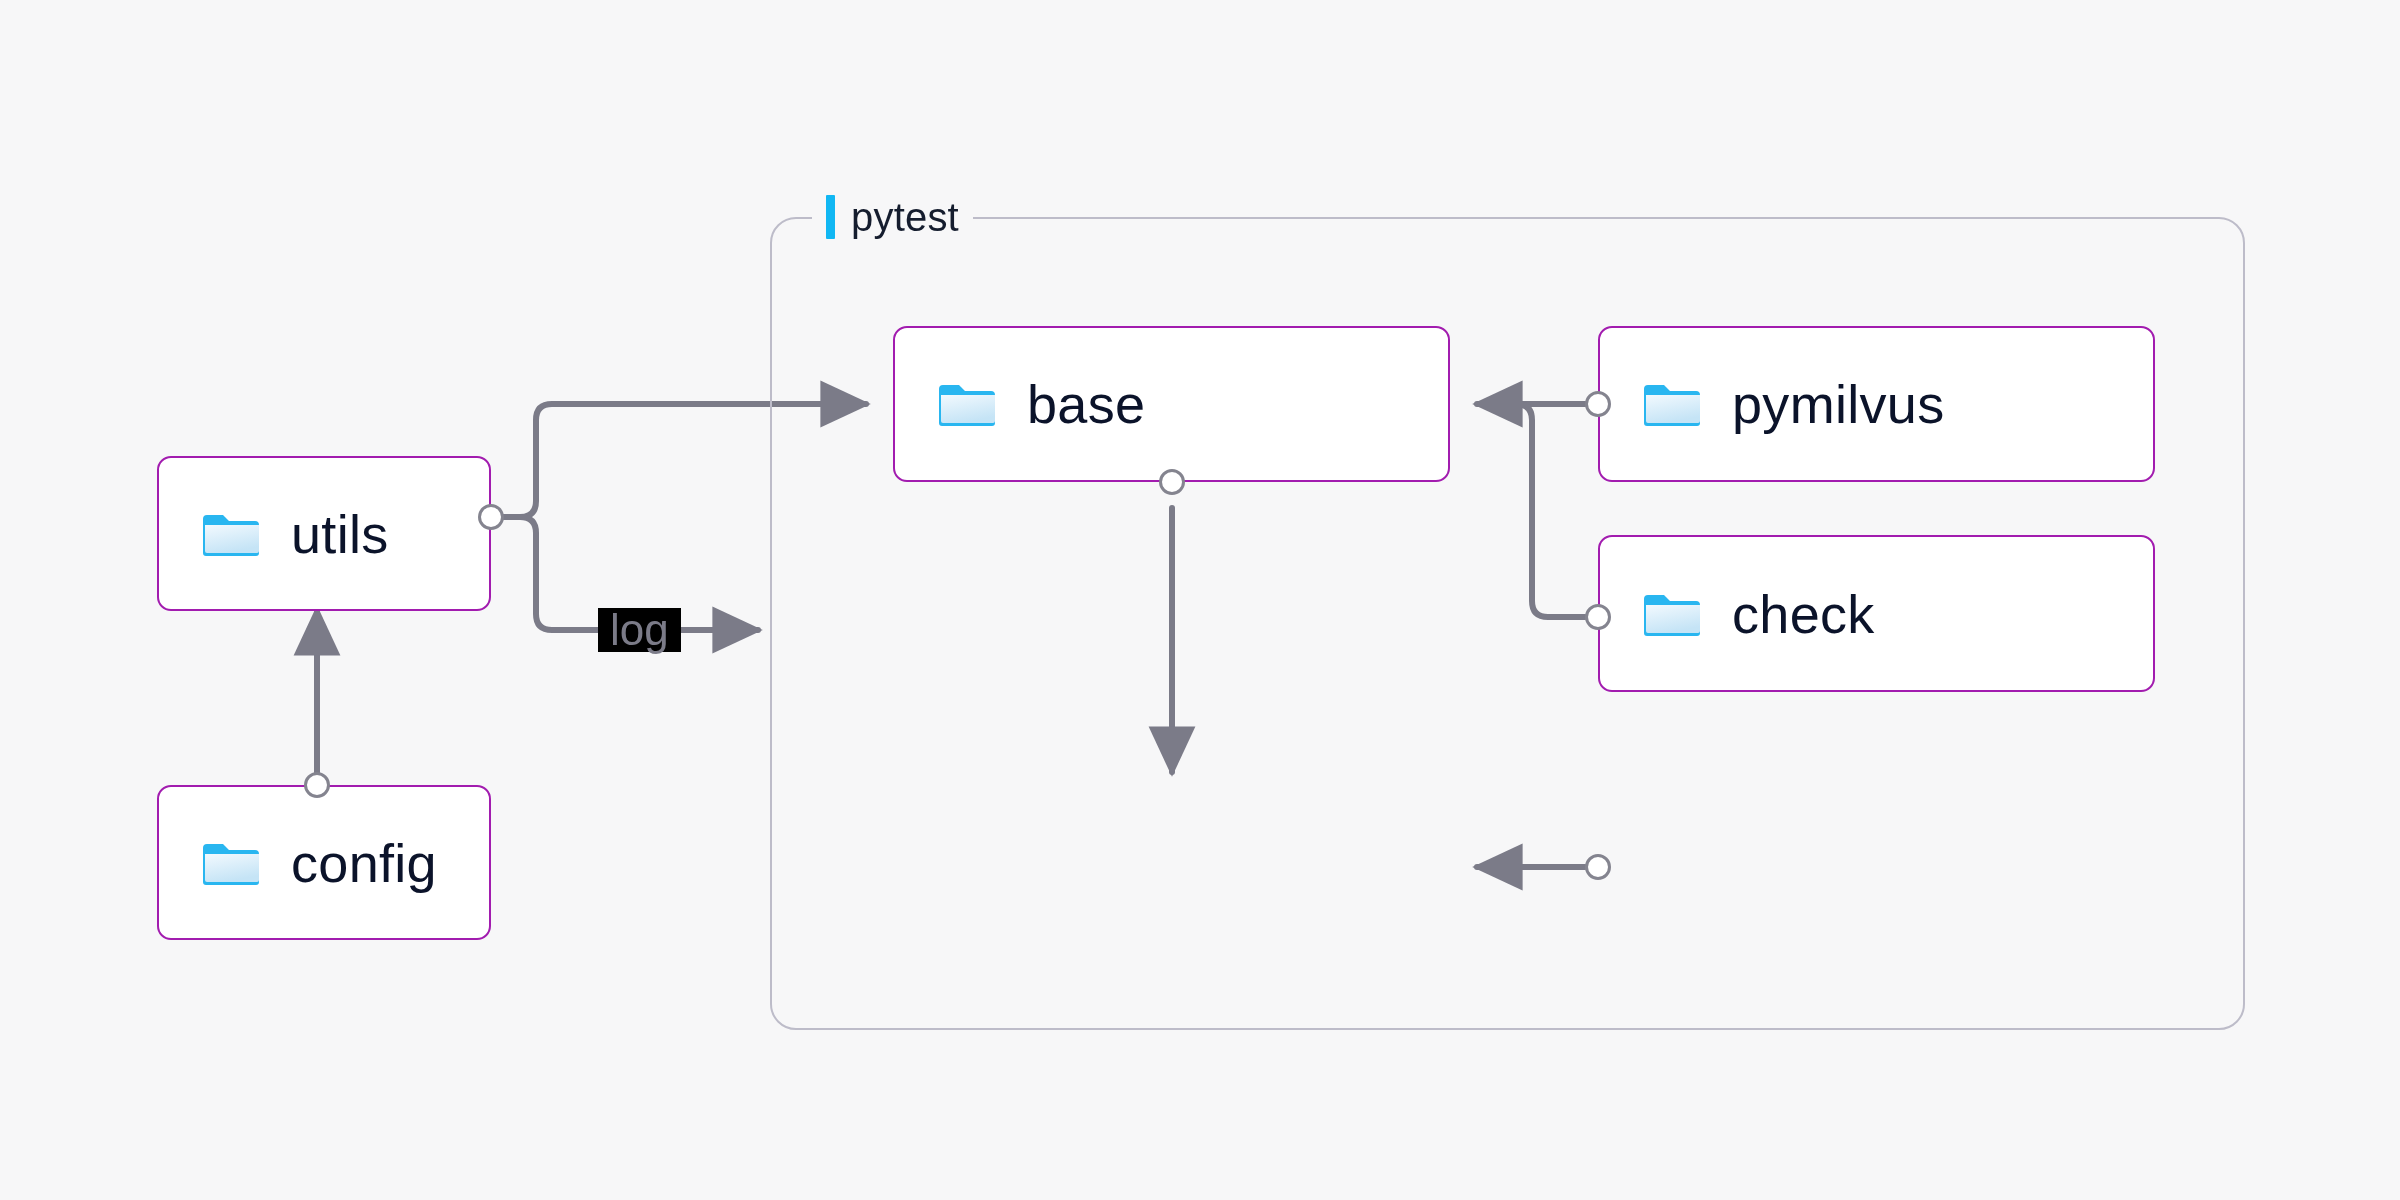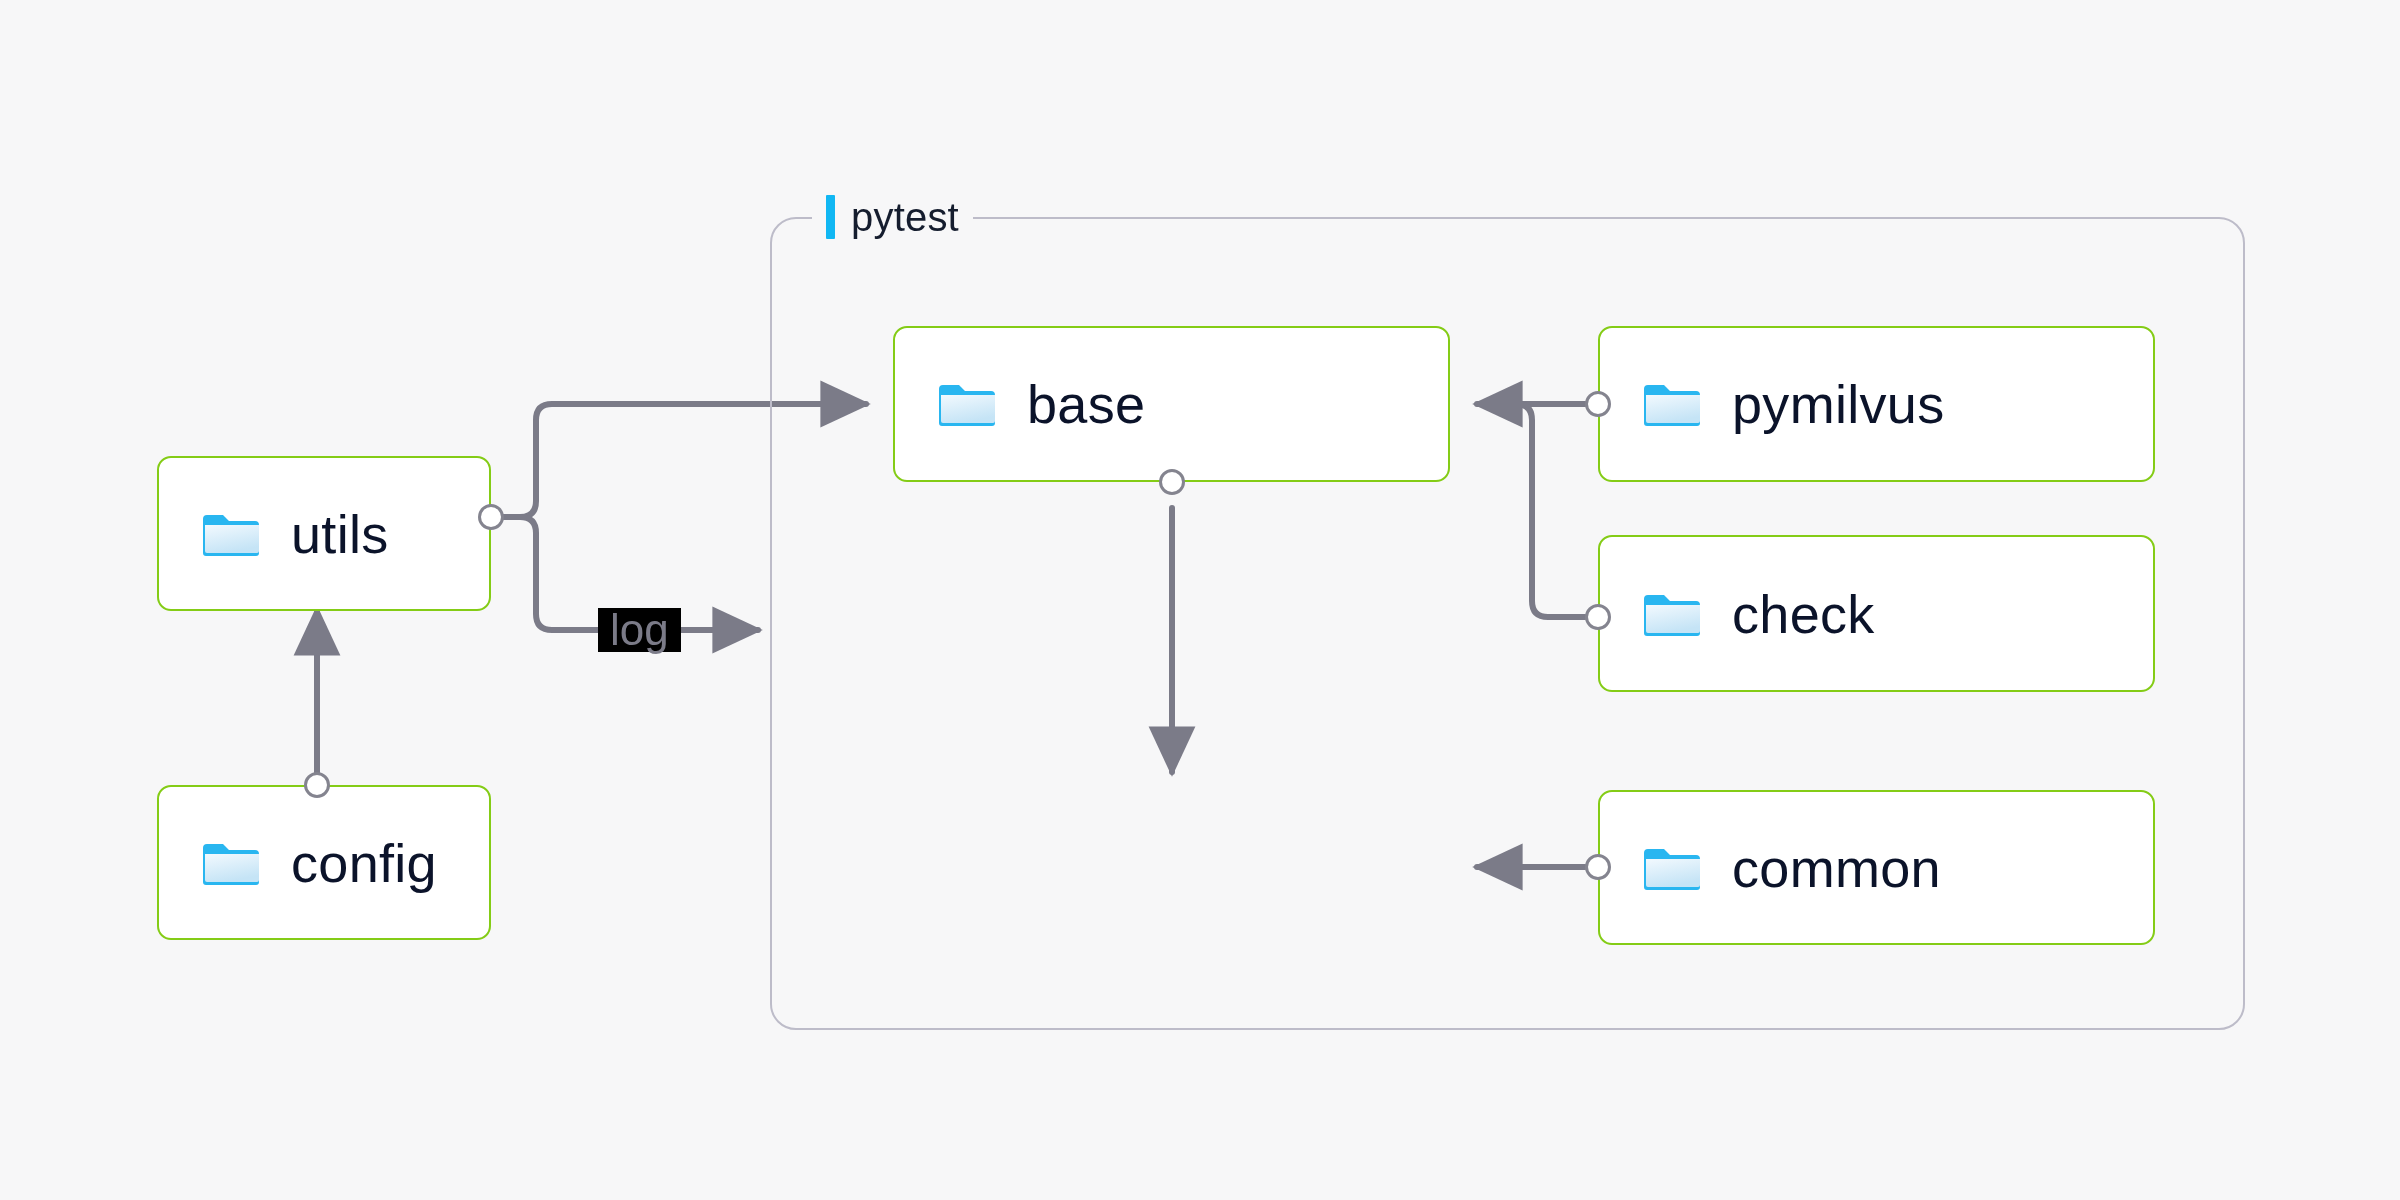--- a/index.html
+++ b/index.html
@@ -57,21 +57,21 @@
     color: #151d2e;
     letter-spacing: 0.2px;
     white-space: nowrap;
   }
 
   
   .node {
     position: absolute;
     box-sizing: border-box;
     background: #ffffff;
-    border: 2px solid #84cc16;
+    border: 2px solid #a21caf;
     border-radius: 14px;
     display: flex;
     align-items: center;
     padding-left: 42px;
     gap: 28px;
   }
   .node-label {
     font-size: 54px;
     color: #0b132a;
     letter-spacing: 0.3px;
@@ -188,24 +188,17 @@
 
   <div class="node" style="left:1598px; top:535px; width:557px; height:157px;">
     <svg class="folder-icon" viewBox="0 0 62 50">
       <path d="M2 10 a4 4 0 0 1 4-4 h16 l6 6 h26 a4 4 0 0 1 4 4 v28 a3 3 0 0 1 -3 3 h-50 a3 3 0 0 1 -3 -3 z" fill="#29b6f0"></path>
       <path d="M4 16 h54 v26 a2 2 0 0 1 -2 2 h-50 a2 2 0 0 1 -2 -2 z" fill="url(#folderGrad)"></path>
     </svg>
     <span class="node-label">check</span>
   </div>
   <div class="port" style="left:1585px; top:604px;"></div>
 
-  <div class="node" style="left:1598px; top:790px; width:557px; height:155px;">
-    <svg class="folder-icon" viewBox="0 0 62 50">
-      <path d="M2 10 a4 4 0 0 1 4-4 h16 l6 6 h26 a4 4 0 0 1 4 4 v28 a3 3 0 0 1 -3 3 h-50 a3 3 0 0 1 -3 -3 z" fill="#29b6f0"></path>
-      <path d="M4 16 h54 v26 a2 2 0 0 1 -2 2 h-50 a2 2 0 0 1 -2 -2 z" fill="url(#folderGrad)"></path>
-    </svg>
-    <span class="node-label">common</span>
-  </div>
   <div class="port" style="left:1585px; top:854px;"></div>
 
   <span class="edge-label" style="left:598px; top:608px;">log</span>
 
 </div>
 
 </body></html>

